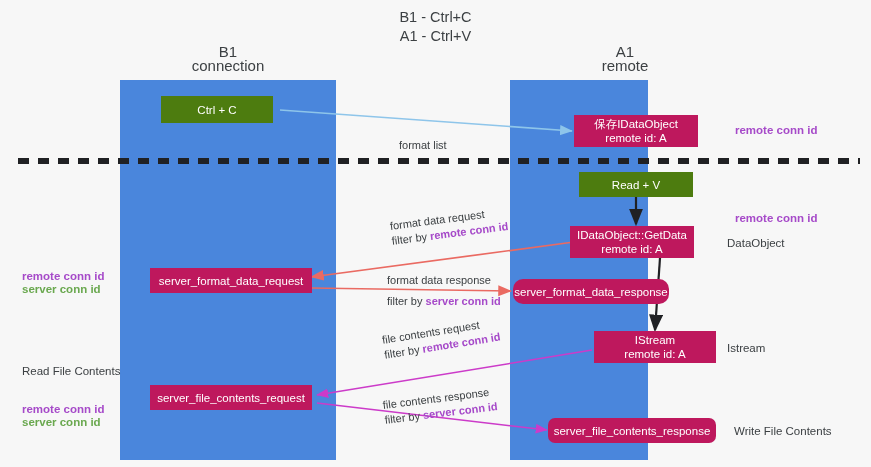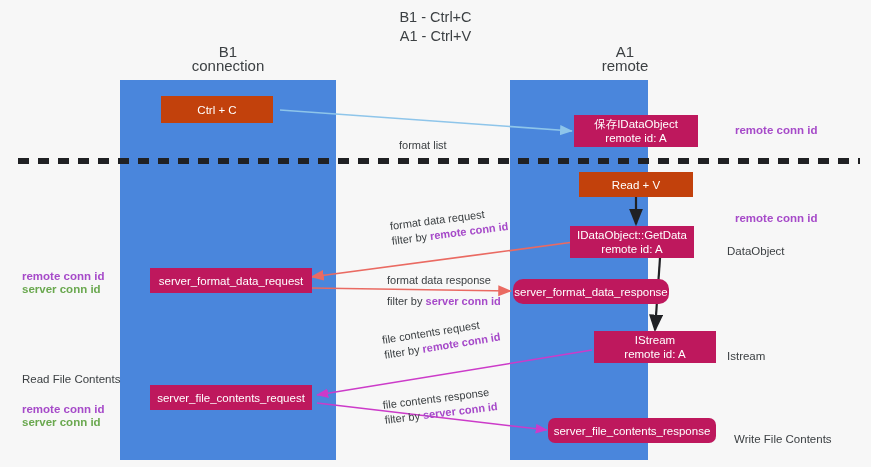--- a/index.html
+++ b/index.html
@@ -50,32 +50,32 @@
     flex-direction: column;
     align-items: center;
     justify-content: center;
     color: #ffffff;
     font-size: 11.5px;
     line-height: 14px;
     text-align: center;
     white-space: pre-line;
     padding: 2px 4px;
   }
-  .box-green { background: #c2410c; }
+  .box-green { background: #4d7c0f; }
   .box-orange { background: #be185d; }
 
   .side-label {
     position: absolute;
     font-size: 11.5px;
     line-height: 14px;
     white-space: pre-line;
   }
   .lbl-purple { color: #a64ac9; font-weight: bold; }
   .lbl-green  { color: #6aa84f; font-weight: bold; }
-  .lbl-dark   { color: #3c4043; margin-top: 8px; }
+  .lbl-dark   { color: #3c4043; }
 
   .edge-label {
     position: absolute;
     font-size: 11px;
     line-height: 15px;
     color: #3c4043;
     white-space: nowrap;
   }
   .edge-label .hl-purple { color: #a64ac9; font-weight: bold; }
 

